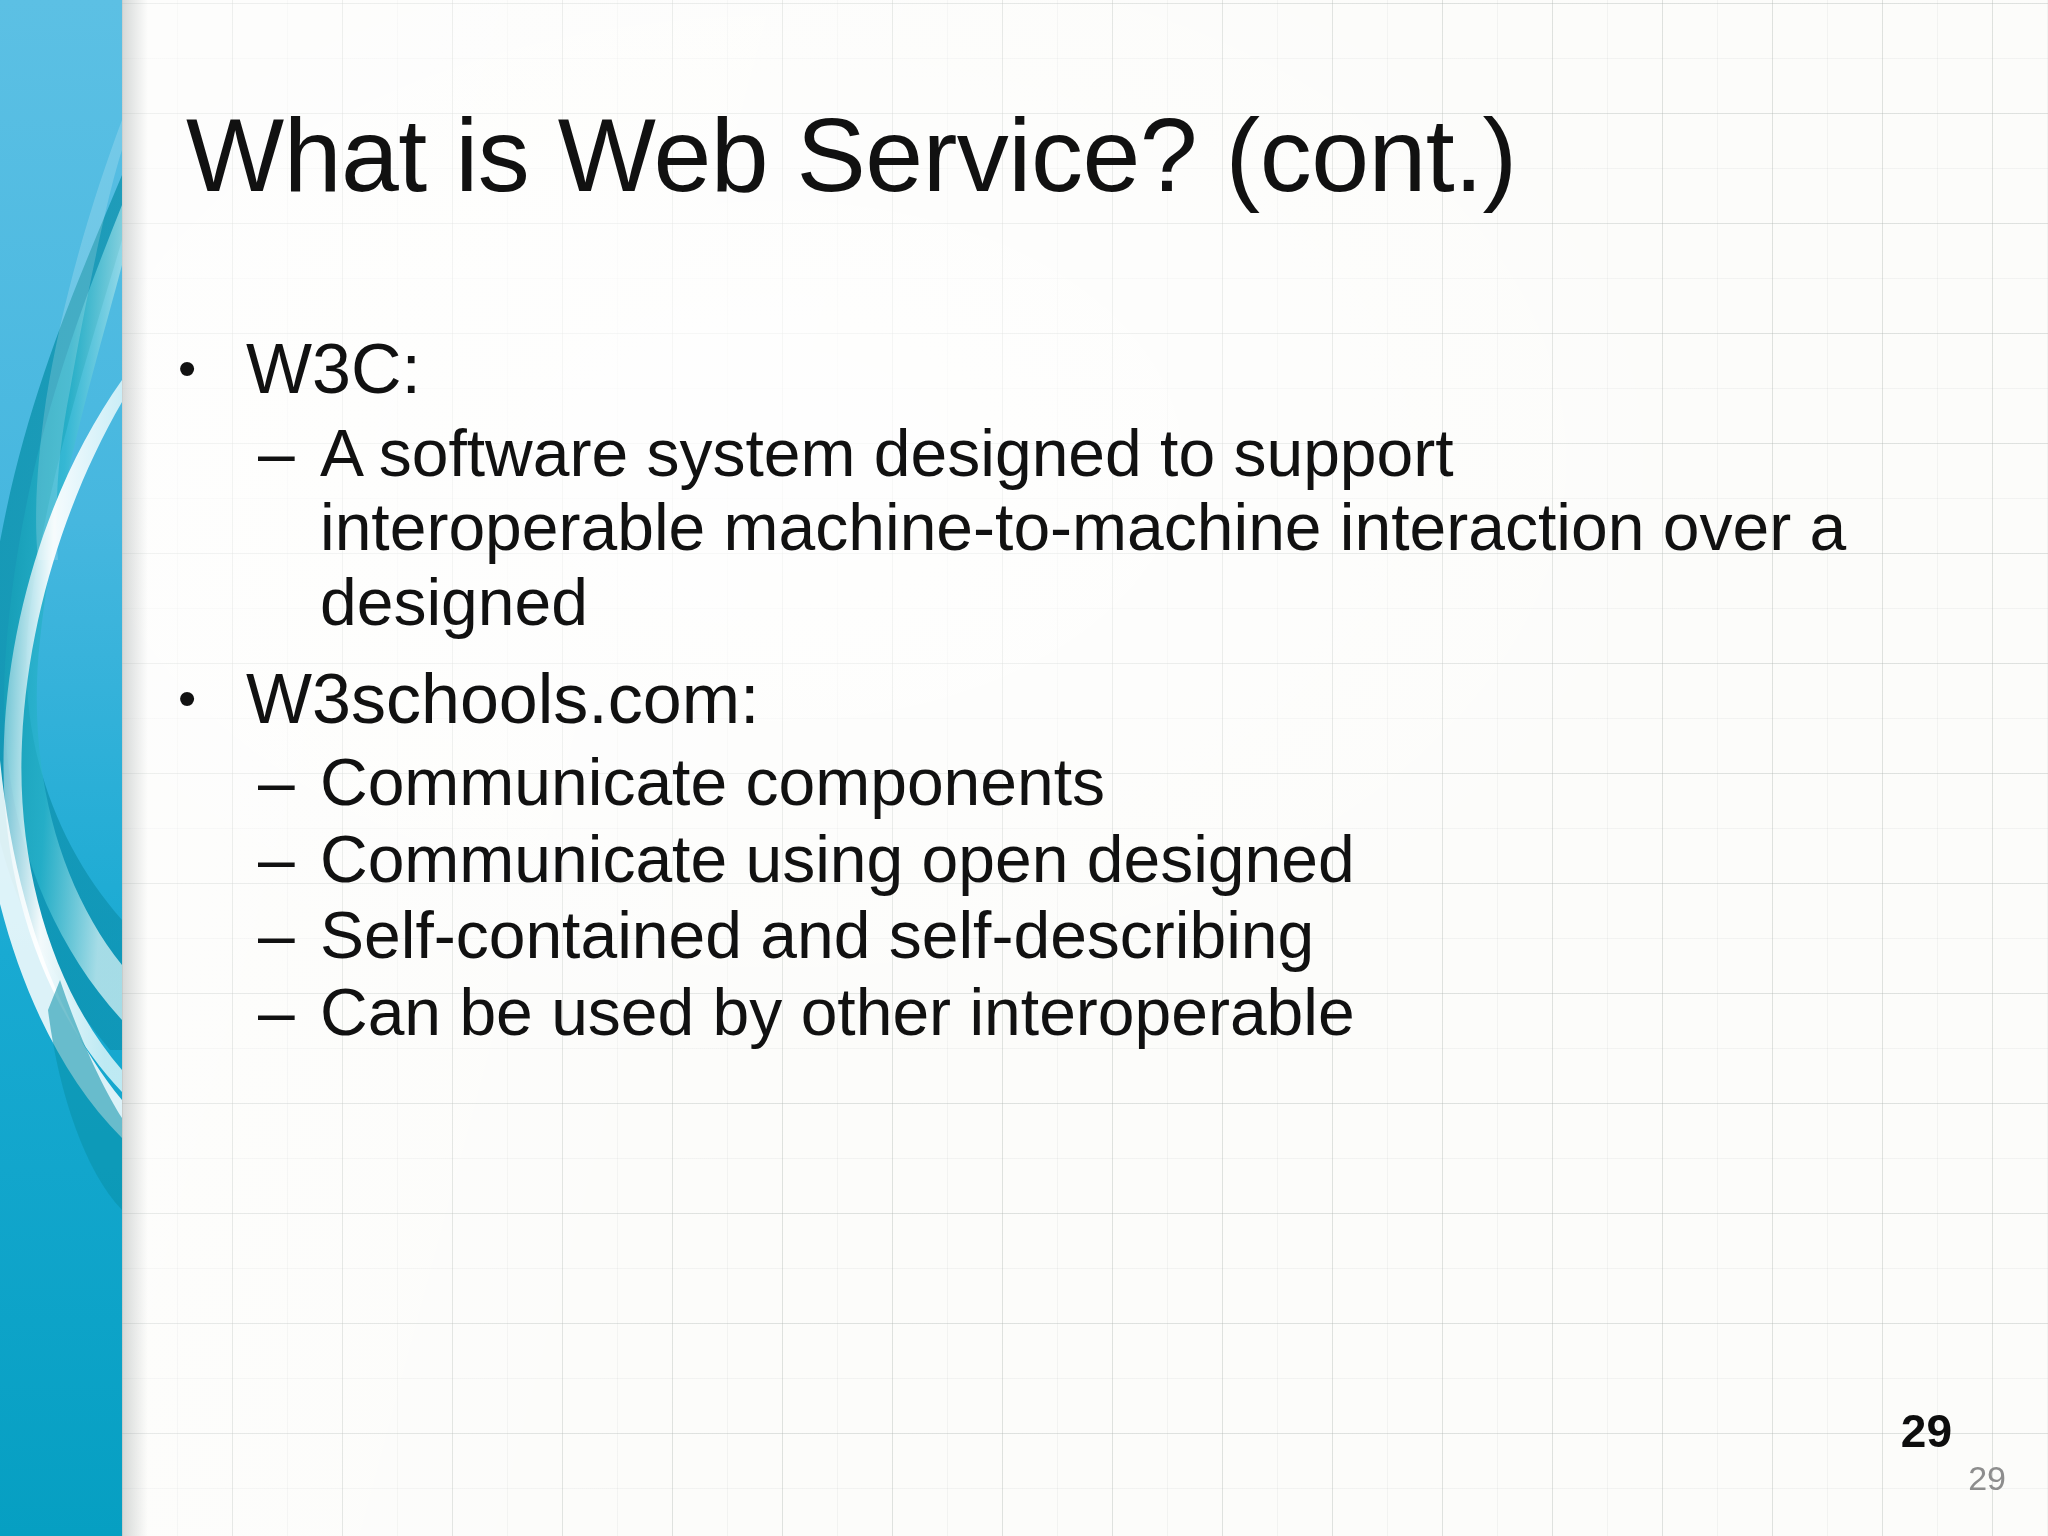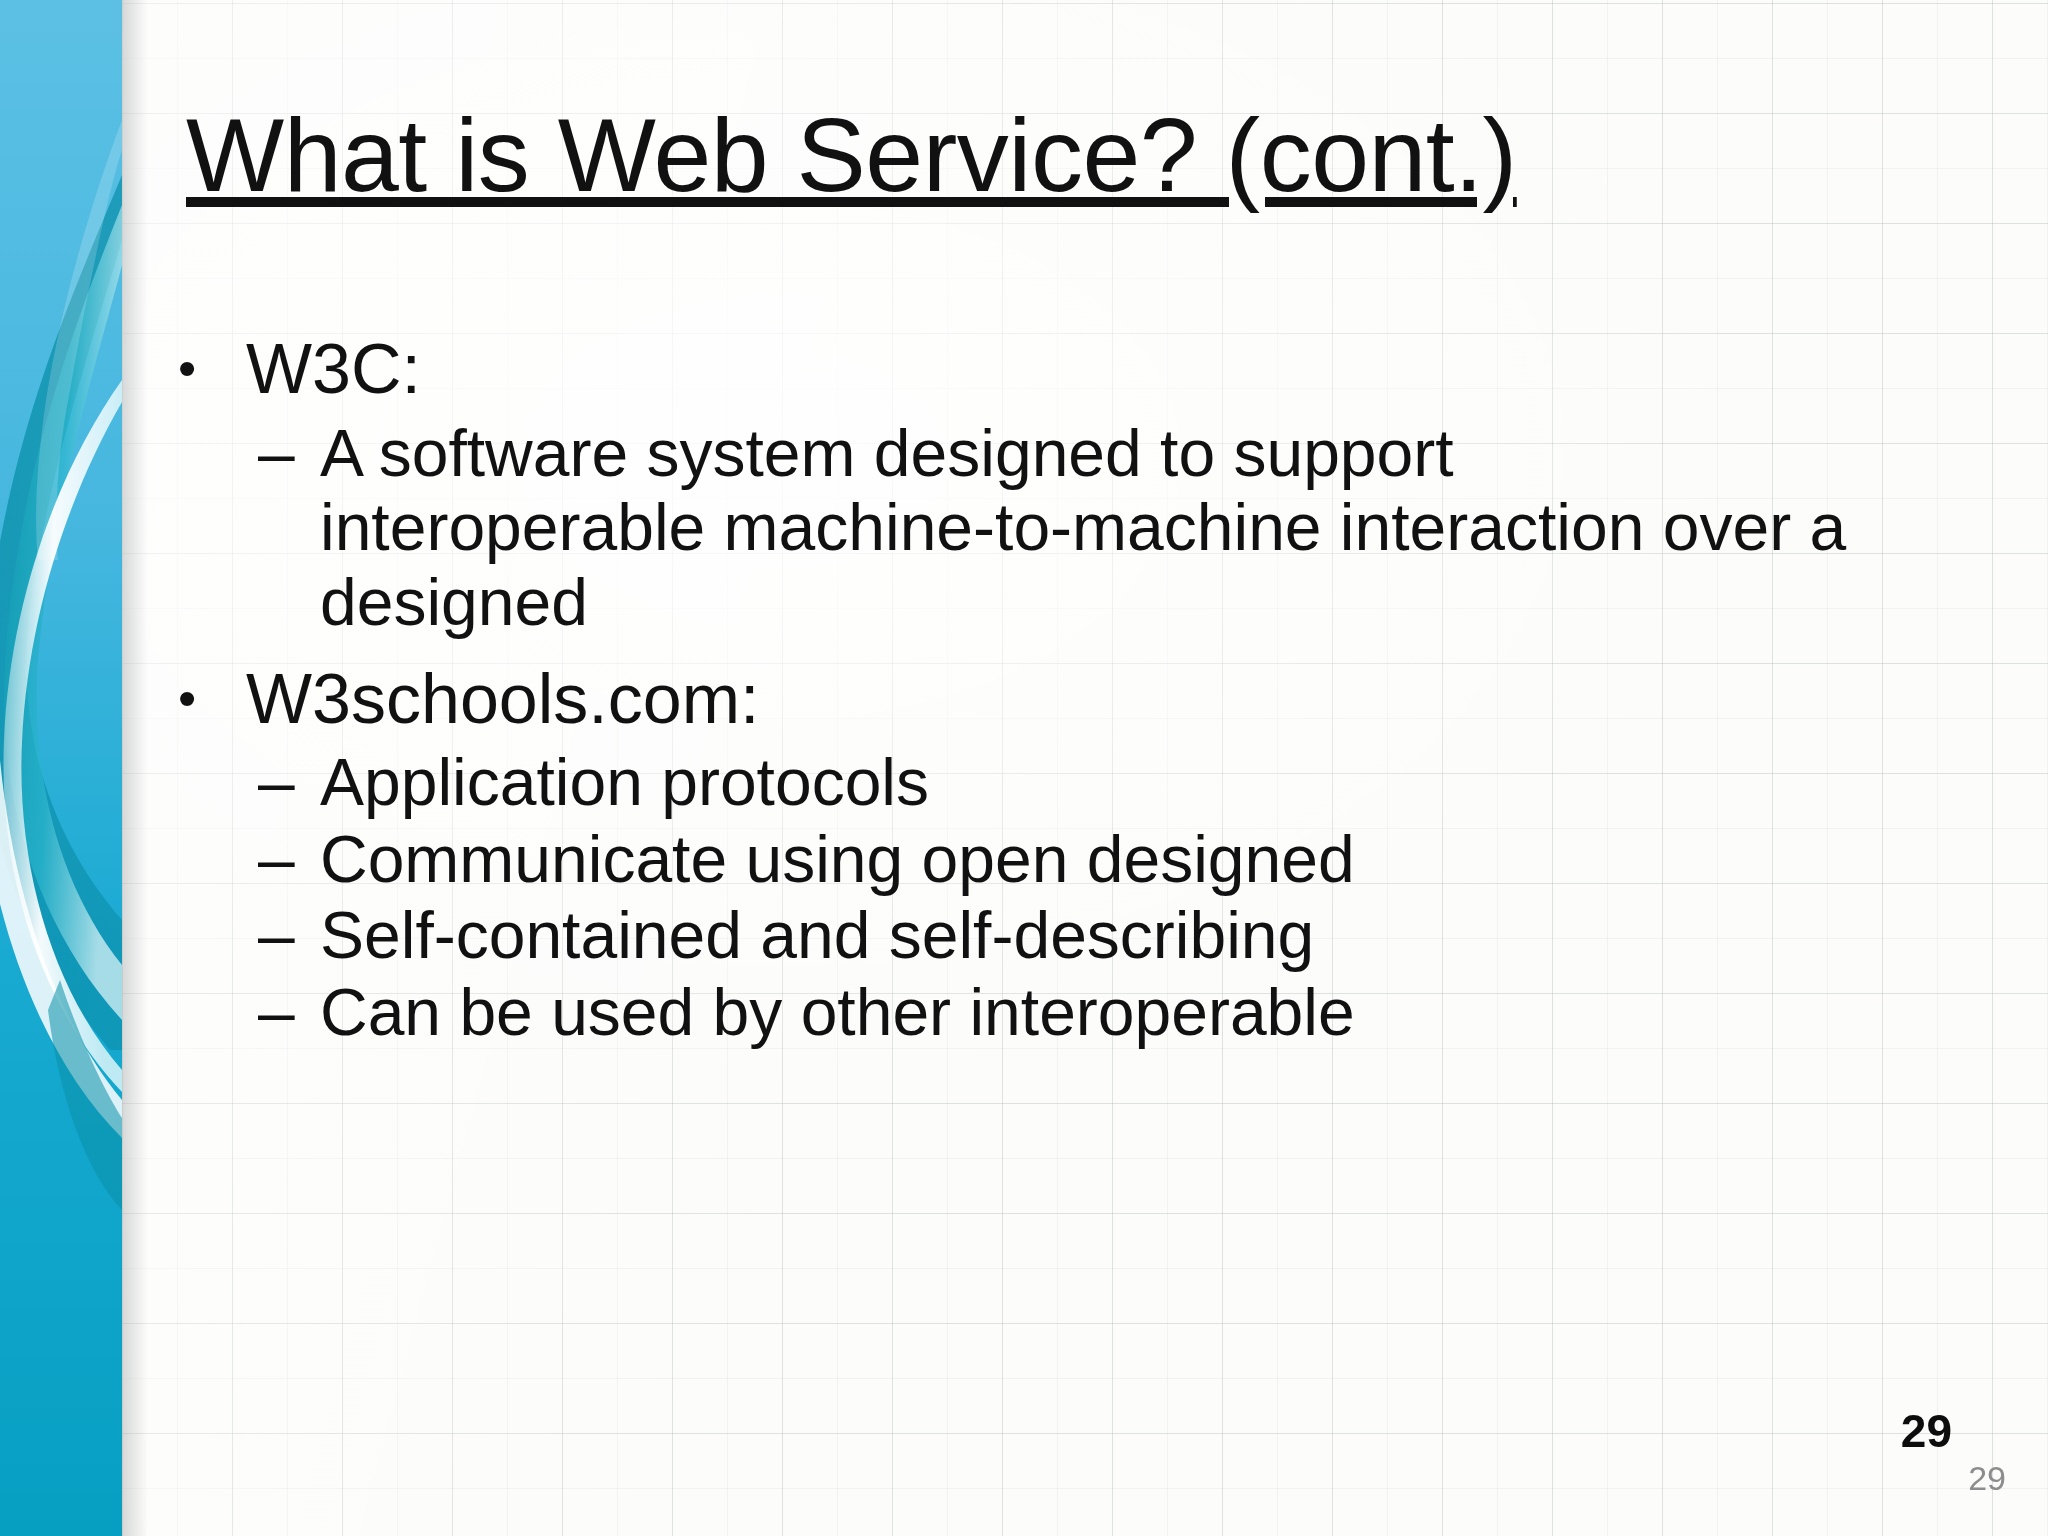--- a/index.html
+++ b/index.html
@@ -69,21 +69,20 @@
     position: absolute;
     left: 186px;
     top: 100px;
     width: 1700px;
     font-size: 104px;
     line-height: 1.06;
     font-weight: 400;
     color: #111111;
     letter-spacing: -0.5px;
     white-space: nowrap;
-    text-decoration: underline;
   }
 
   
   .body {
     position: absolute;
     left: 170px;
     top: 330px;
     width: 1760px;
   }
 
@@ -213,21 +212,21 @@
 
     <div class="spacer-sm"></div>
 
     <div class="lvl1">
       <span class="marker">•</span>
       <span class="text">W3schools.com:</span>
     </div>
 
     <div class="lvl2">
       <span class="marker">–</span>
-      <span class="text">Application protocols</span>
+      <span class="text">Communicate components</span>
     </div>
 
     <div class="lvl2">
       <span class="marker">–</span>
       <span class="text">Communicate using open designed</span>
     </div>
 
     <div class="lvl2">
       <span class="marker">–</span>
       <span class="text">Self-contained and self-describing</span>

